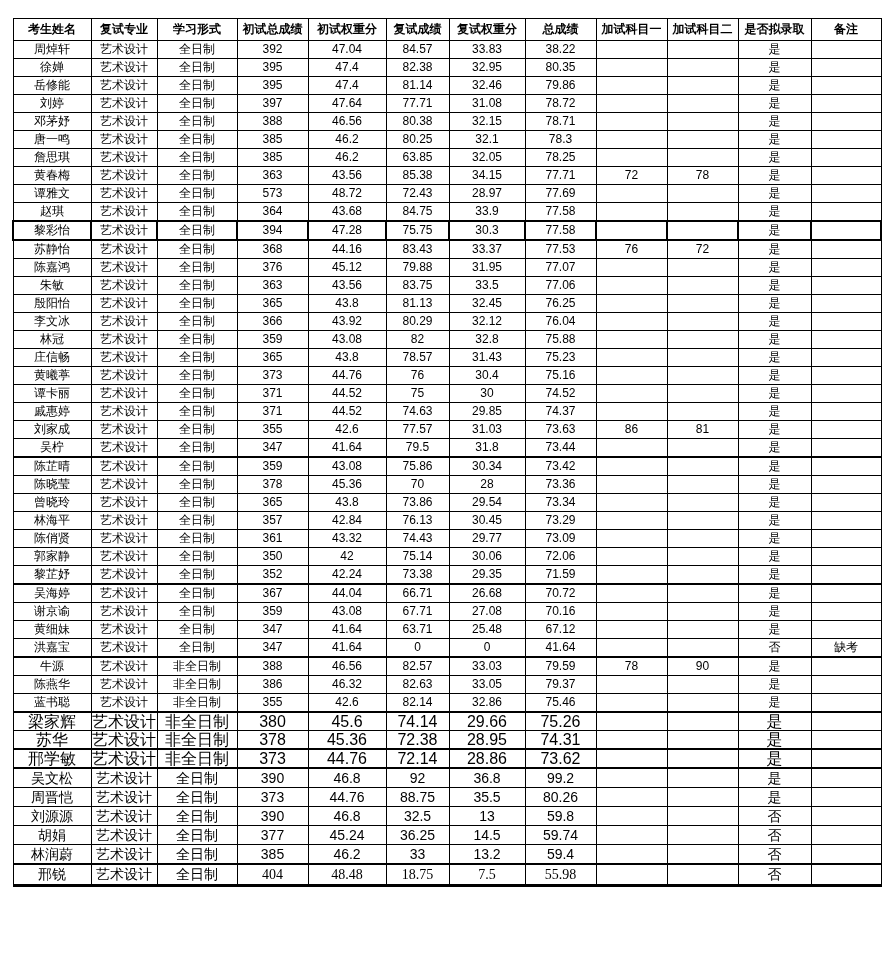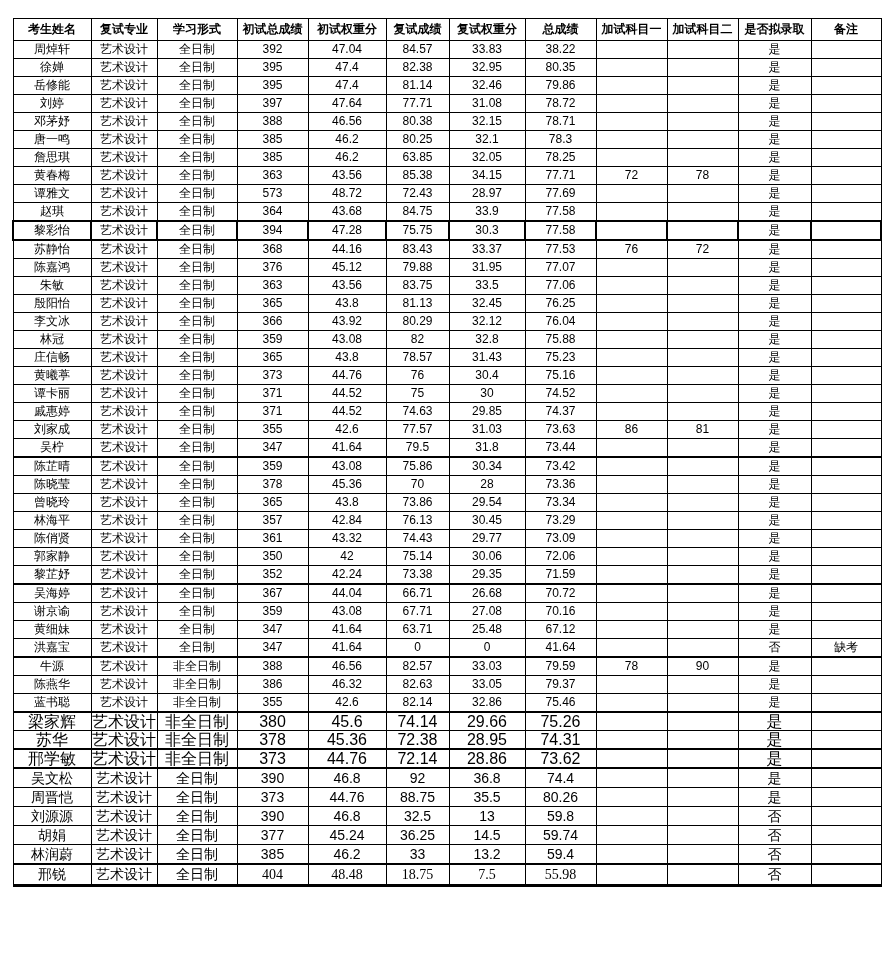--- a/index.html
+++ b/index.html
@@ -650,21 +650,21 @@
           <td></td>
         </tr>
         <tr class="large">
           <td>吴文松</td>
           <td>艺术设计</td>
           <td>全日制</td>
           <td>390</td>
           <td>46.8</td>
           <td>92</td>
           <td>36.8</td>
-          <td>74.4</td>
+          <td>99.2</td>
           <td></td>
           <td></td>
           <td>是</td>
           <td></td>
         </tr>
         <tr class="large">
           <td>周晋恺</td>
           <td>艺术设计</td>
           <td>全日制</td>
           <td>373</td>

